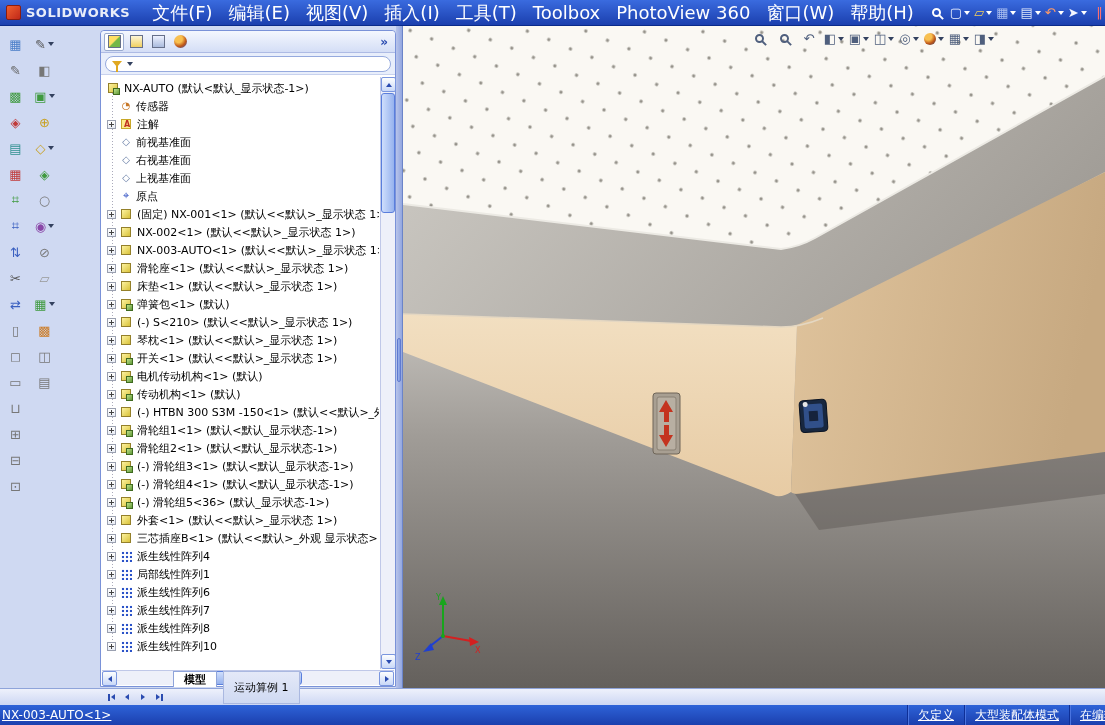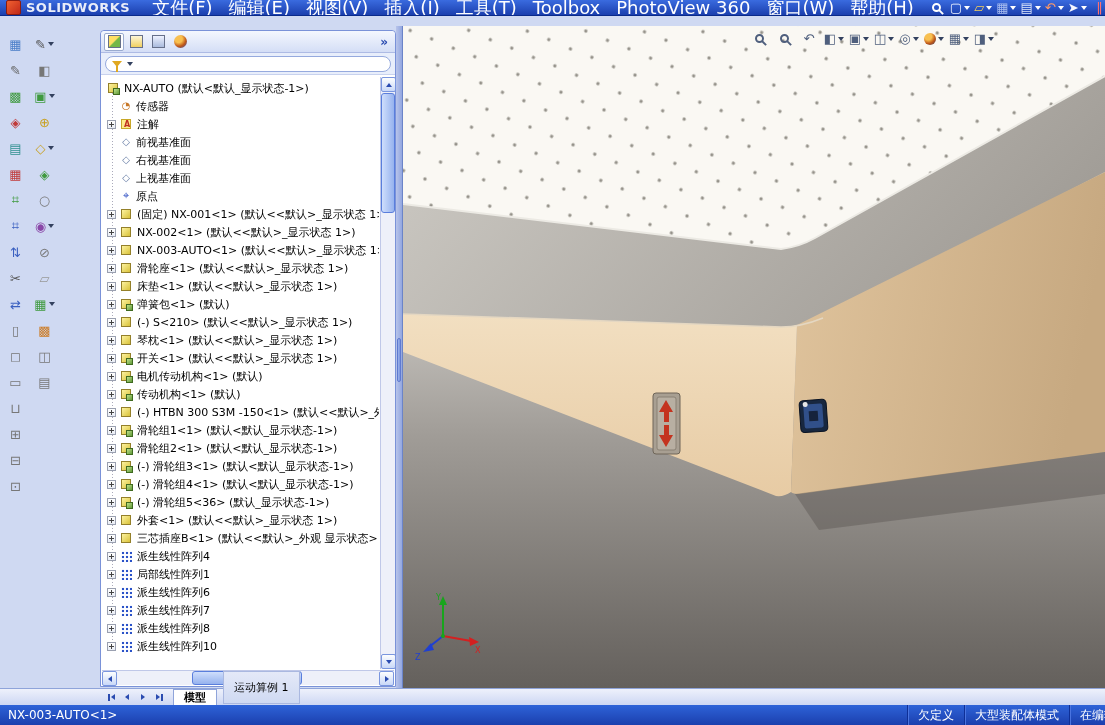--- a/index.html
+++ b/index.html
@@ -6,21 +6,21 @@
   html,body { width:1105px; height:725px; overflow:hidden; }
   body {
     position:relative;
     font-family:"DejaVu Sans","Liberation Sans",sans-serif;
     background:#cfd9f2;
     font-size:12px;
   }
 
   
   .menubar {
-    position:absolute; top:0; left:0; right:0; height:16px;
+    position:absolute; top:0; left:0; right:0; height:26px;
     background:linear-gradient(#3a6bdf,#1b3fae);
     border-bottom:1px solid #0a2a8a;
     display:flex; align-items:center; padding:0 4px; color:#fff;
     overflow:hidden;
   }
   .logo-mark { width:15px; height:15px; border-radius:2px; margin:0 5px 0 2px;
     background:linear-gradient(135deg,#f06030,#c02818); border:1px solid #8a1c10; flex:0 0 15px; }
   .logo-text { font-weight:bold; font-size:13px; letter-spacing:.5px; color:#e9edf9; margin-right:14px; }
   #menus { display:flex; align-items:center; }
   .menu-item { padding:20px 8px; font-size:18px; white-space:nowrap; cursor:default; }
@@ -136,21 +136,21 @@
   
   .tabstrip { position:absolute; left:0; right:0; bottom:20px; height:17px;
     background:linear-gradient(#eef1fb,#cdd7f3); border-top:1px solid #8fa4da;
     display:flex; align-items:flex-end; padding-left:103px; }
   .navbtn { width:16px; height:14px; display:flex; align-items:center; justify-content:center; gap:1px; margin-bottom:1px; }
   .btab { padding:0 10px; font-size:11px; height:16px; display:flex; align-items:center; white-space:nowrap; }
   .btab.active { background:#fff; border:1px solid #8fa4da; border-bottom:none; font-weight:bold; margin-left:6px; }
   .btab:not(.active) { border:1px solid #aab8e0; background:linear-gradient(#e4e9f8,#cfd9f2); margin-left:6px; height:33px; margin-bottom:1px; }
   .statusbar { position:absolute; left:0; right:0; bottom:0; height:20px;
     background:linear-gradient(#2e63d8,#1b3fae); color:#fff; display:flex; align-items:center;
-    font-size:12px; padding-left:8px; overflow:hidden; }
+    font-size:12px; padding-left:2px; overflow:hidden;text-decoration:underline; }
   #status-right { margin-left:auto; display:flex; height:100%; align-items:center; }
   .status-item { padding:0 10px; border-left:1px solid #0e2f96; box-shadow:inset 1px 0 0 #4a74e0;
     white-space:nowrap; display:flex; align-items:center; height:100%; }
   .status-item.clip { width:36px; overflow:hidden; padding-right:0; }
 </style>
 </head>
 <body>
 
 <div class="menubar">
   <span class="logo-mark"></span>
@@ -640,21 +640,21 @@
   <div class="navbtn">
       <span class="tri left2"></span>
     </div>
   <div class="navbtn">
       <span class="tri right2"></span>
     </div>
   <div class="navbtn">
       <span class="tri right2"></span>
       <span class="bar"></span>
     </div>
-  <div id="btabs" style="display:flex;align-items:flex-end;">
+  <div id="btabs" style="display:flex;">
       <div class="btab active">模型</div>
       <div class="btab">运动算例 1</div>
     </div>
 </div>
 
 <div class="statusbar">
   <span>NX-003-AUTO&lt;1&gt;</span>
   <div id="status-right">
       <div class="status-item">欠定义</div>
       <div class="status-item">大型装配体模式</div>

